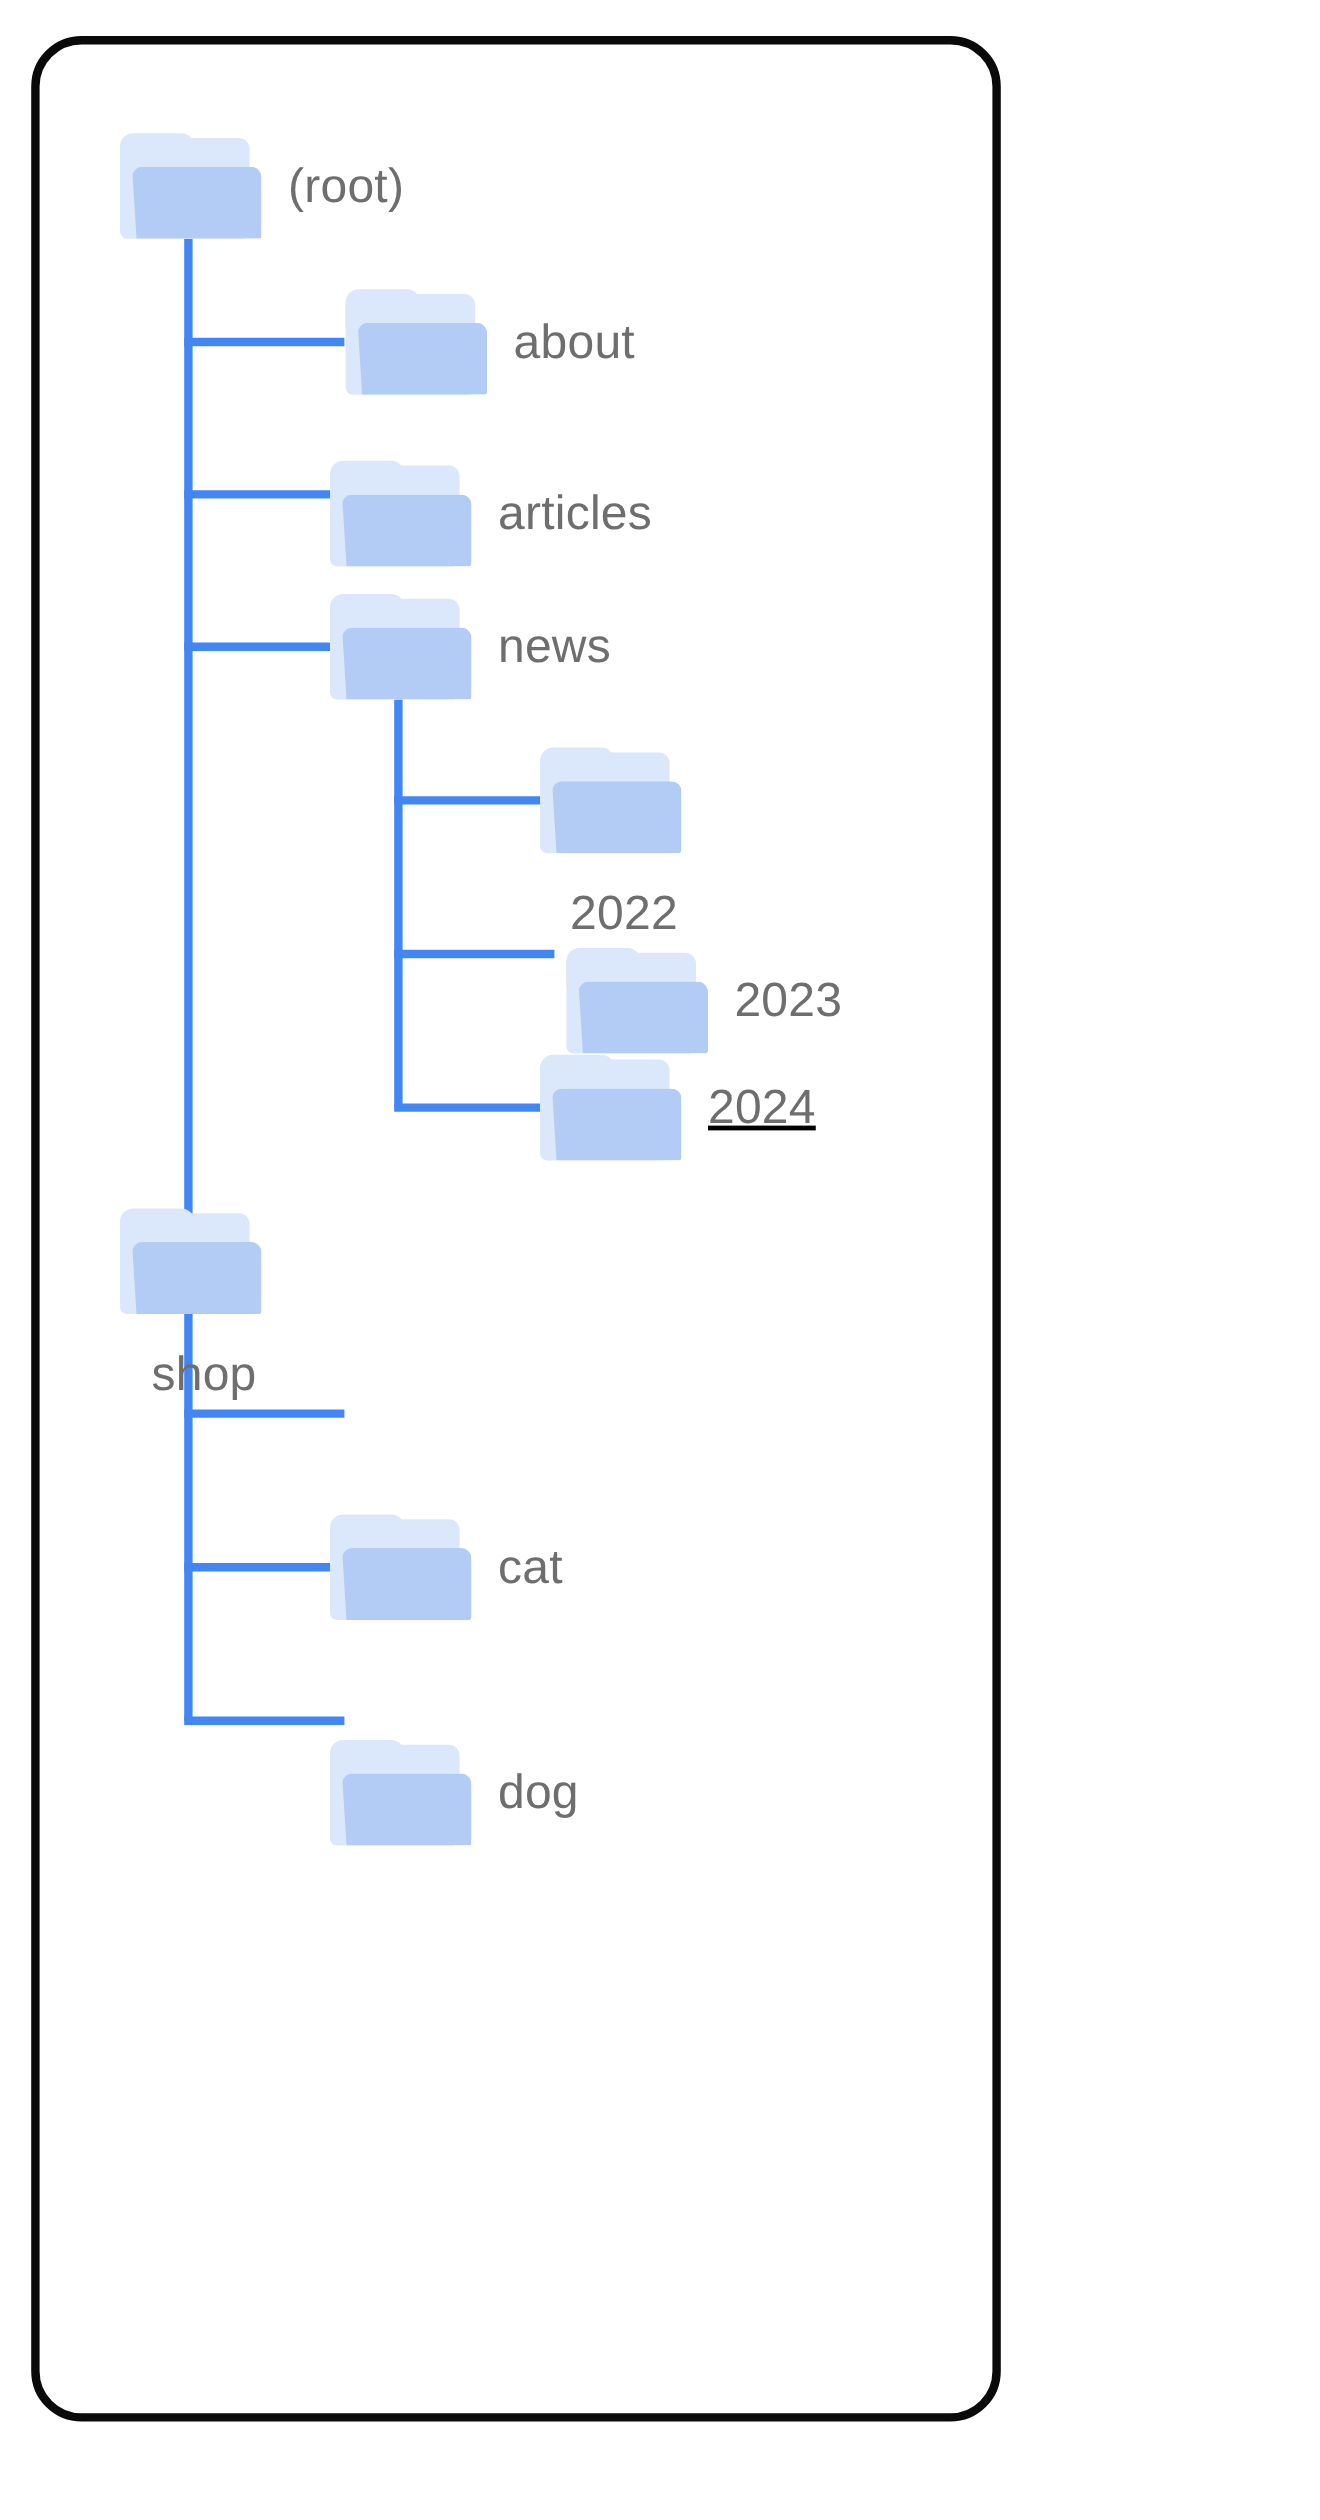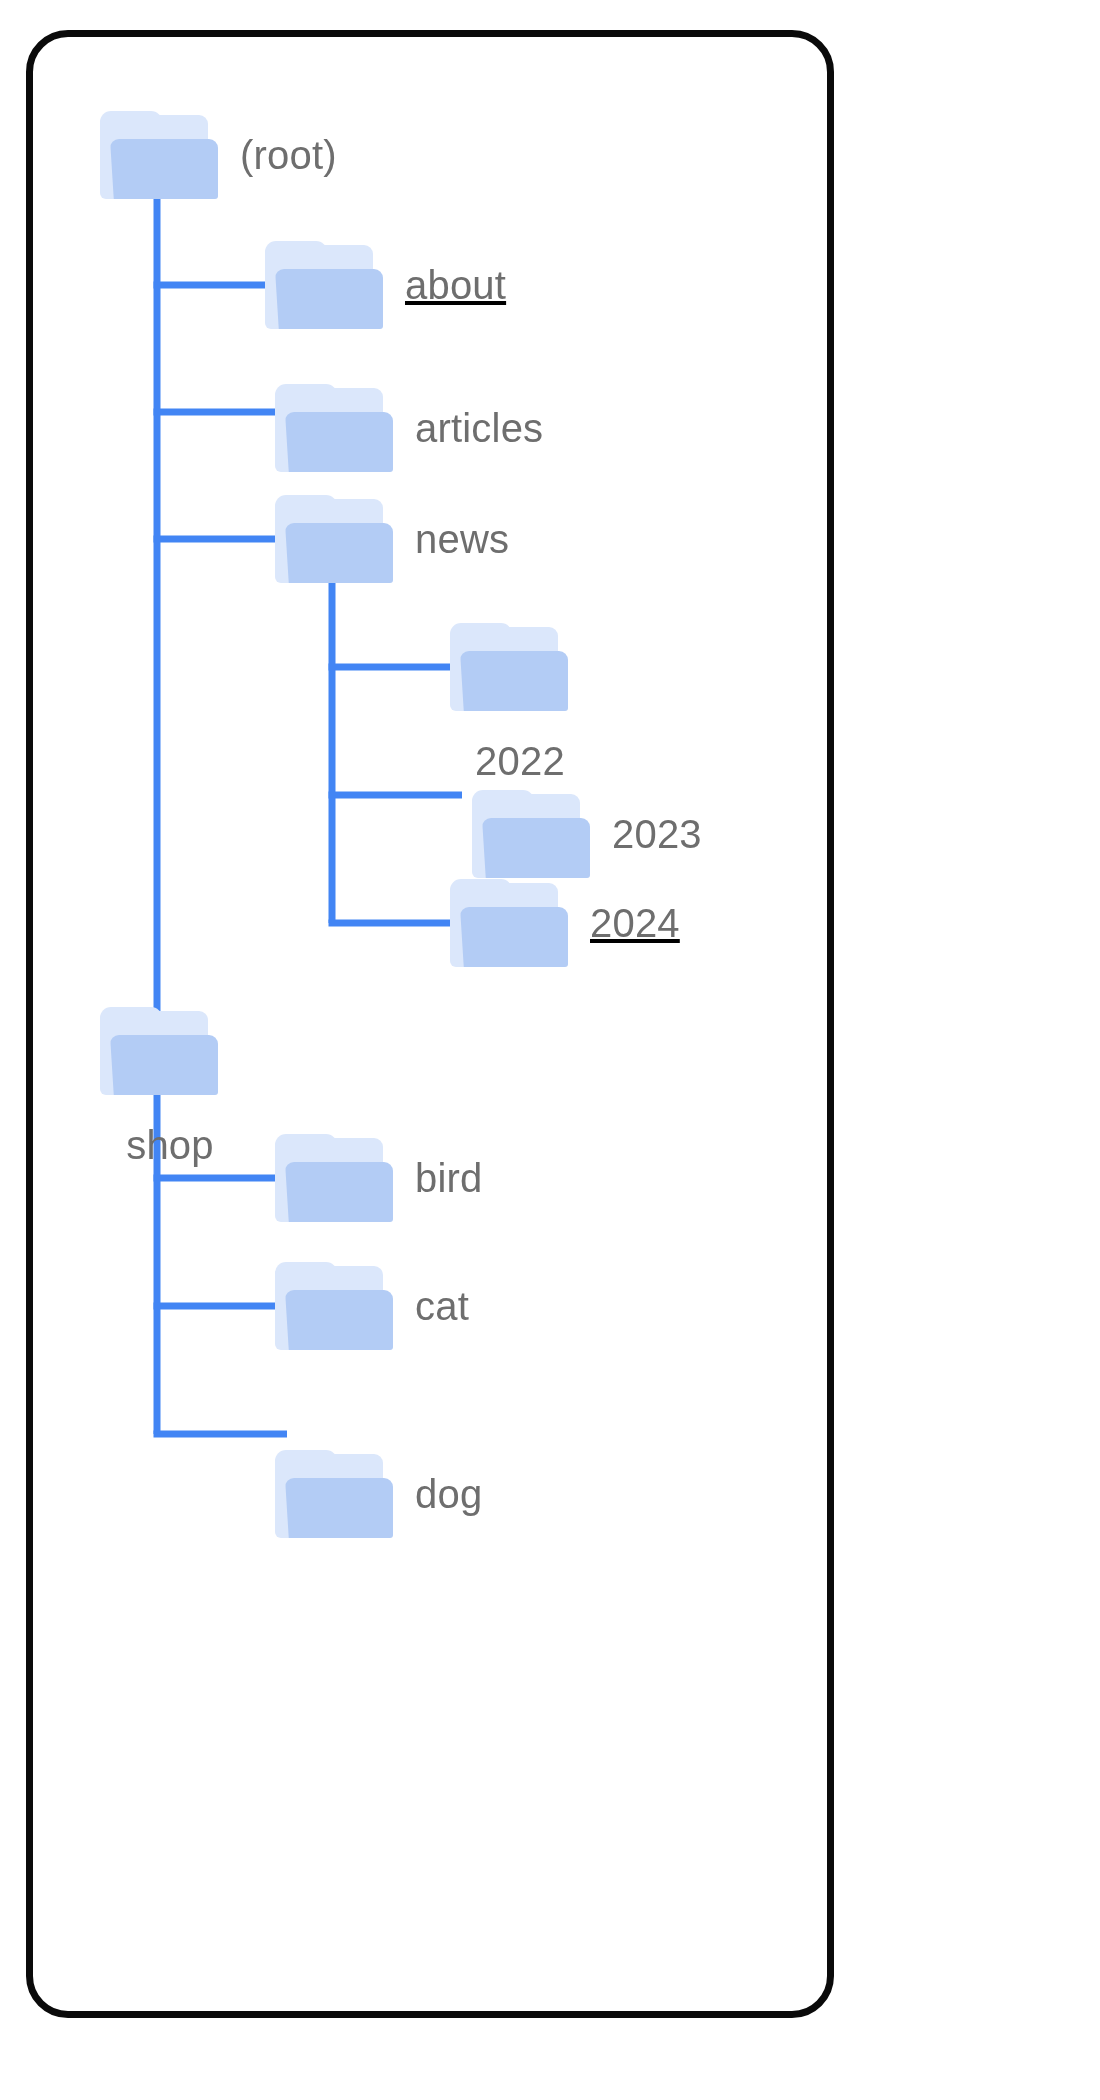--- a/index.html
+++ b/index.html
@@ -121,21 +121,21 @@
           <line x1="120.5" y1="1397" x2="254" y2="1397" stroke="#4285f4" stroke-width="7"></line>
         </svg>
     <div class="node" style="left: 67px; top: 74px;">
           <div class="folder">
             <div class="tab"></div>
             <div class="back"></div>
             <div class="front"></div>
           </div>
           <span class="label">(root)</span>
         </div>
-        <div class="node" style="left: 232px; top: 204px; text-decoration: underline;">
+        <div class="node" style="left: 255px; top: 204px;">
           <div class="folder">
             <div class="tab"></div>
             <div class="back"></div>
             <div class="front"></div>
           </div>
           <span class="label">about</span>
         </div>
         <div class="node" style="left: 242px; top: 347px;">
           <div class="folder">
             <div class="tab"></div>
@@ -176,28 +176,20 @@
           </div>
           <span class="label">2024</span>
         </div>
         <div class="node" style="left: 67px; top: 970px; flex-direction: column;">
           <div class="folder">
             <div class="tab"></div>
             <div class="back"></div>
             <div class="front"></div>
           </div>
           <span class="label">shop</span>
-        </div>
-        <div class="node" style="left: 242px; top: 1097px;">
-          <div class="folder">
-            <div class="tab"></div>
-            <div class="back"></div>
-            <div class="front"></div>
-          </div>
-          <span class="label">bird</span>
         </div>
         <div class="node" style="left: 242px; top: 1225px; justify-content: center;">
           <div class="folder">
             <div class="tab"></div>
             <div class="back"></div>
             <div class="front"></div>
           </div>
           <span class="label">cat</span>
         </div>
         <div class="node" style="left: 242px; top: 1413px; text-align: center;">

